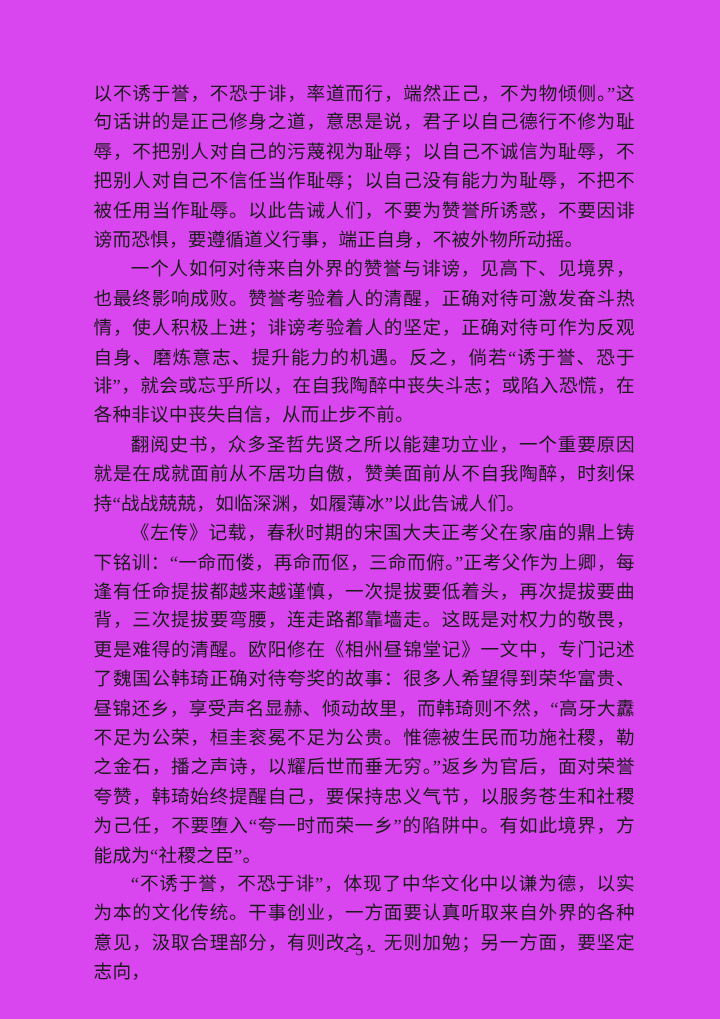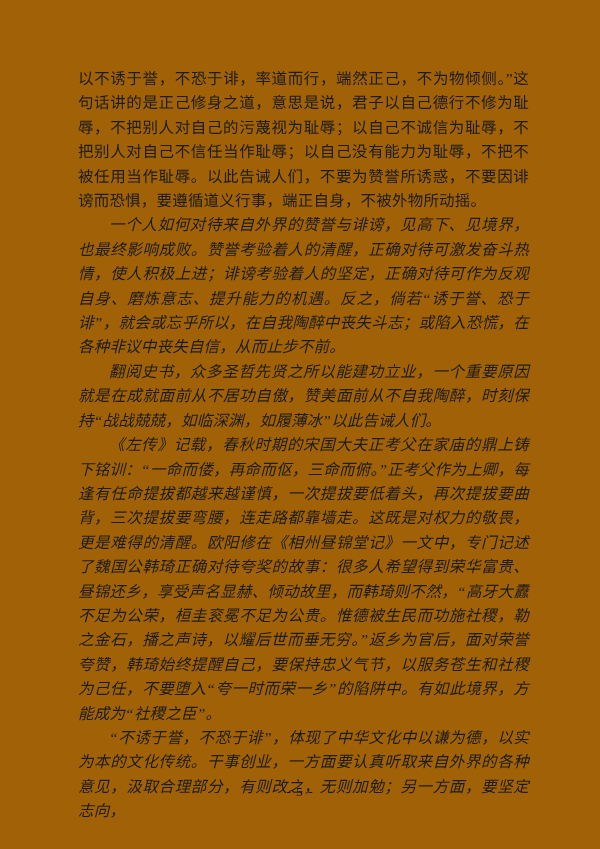--- a/index.html
+++ b/index.html
@@ -4,21 +4,21 @@
 <style>
   html, body {
     margin: 0;
     padding: 0;
     background: #ffffff;
   }
   .page {
     position: relative;
     width: 600px;
     height: 849px;
-    background: #a16207;
+    background: #d946ef;
     overflow: hidden;
     font-family: "Liberation Serif", "DejaVu Serif", serif;
     color: #1c1c1c;
   }
   .content {
     position: absolute;
     left: 78px;
     top: 67px;
     width: 451px;
     font-size: 15.5px;
@@ -26,21 +26,20 @@
     text-align: justify;
     text-justify: inter-ideograph;
     letter-spacing: 0.2px;
   }
   .para {
     margin: 0;
     padding: 0;
   }
   .para.indent {
     text-indent: 2em;
-    font-style: italic;
   }
   .page-number {
     position: absolute;
     left: 0;
     top: 784px;
     width: 100%;
     text-align: center;
     font-size: 13.5px;
     color: #111111;
     letter-spacing: 1px;

